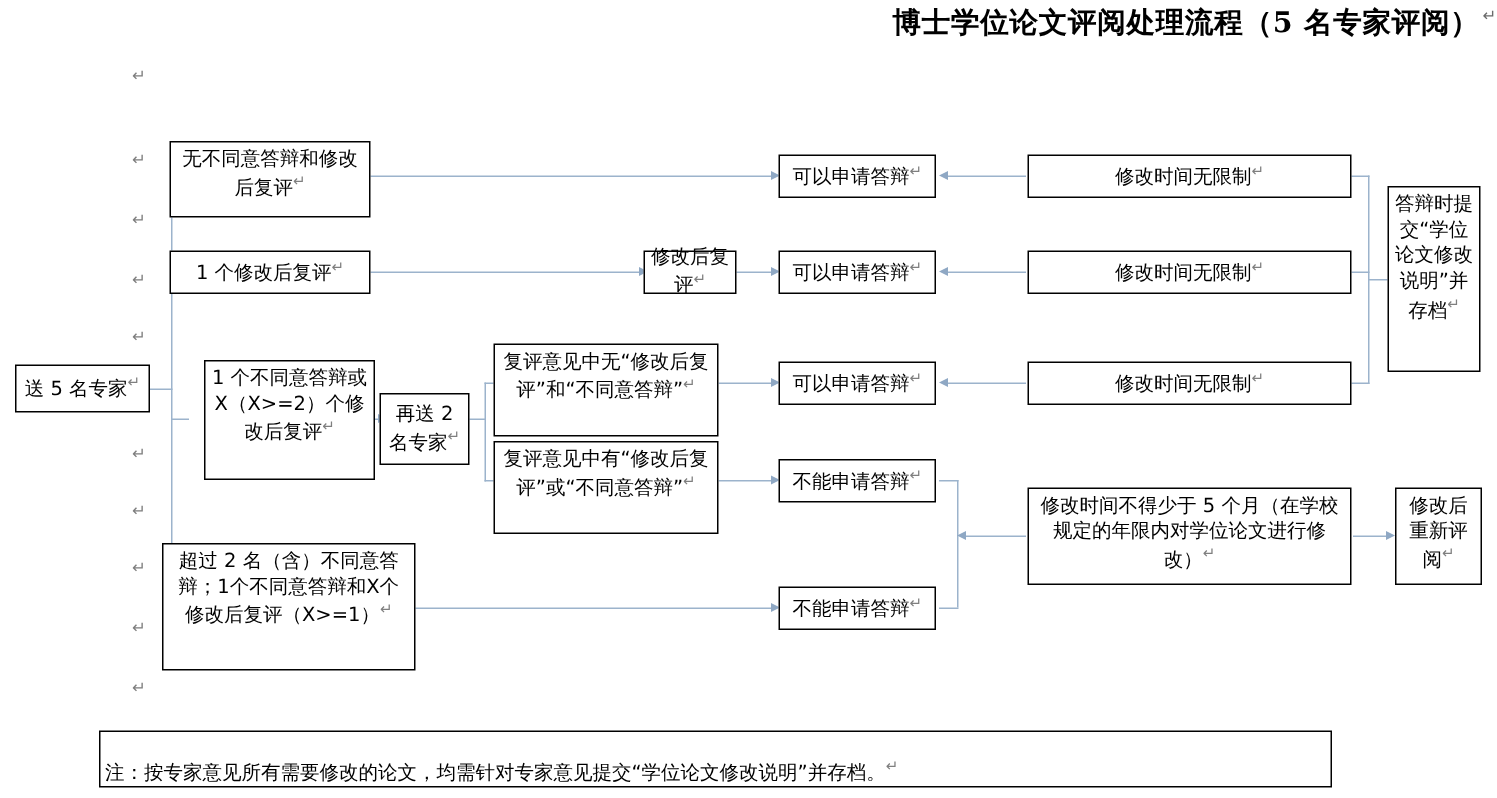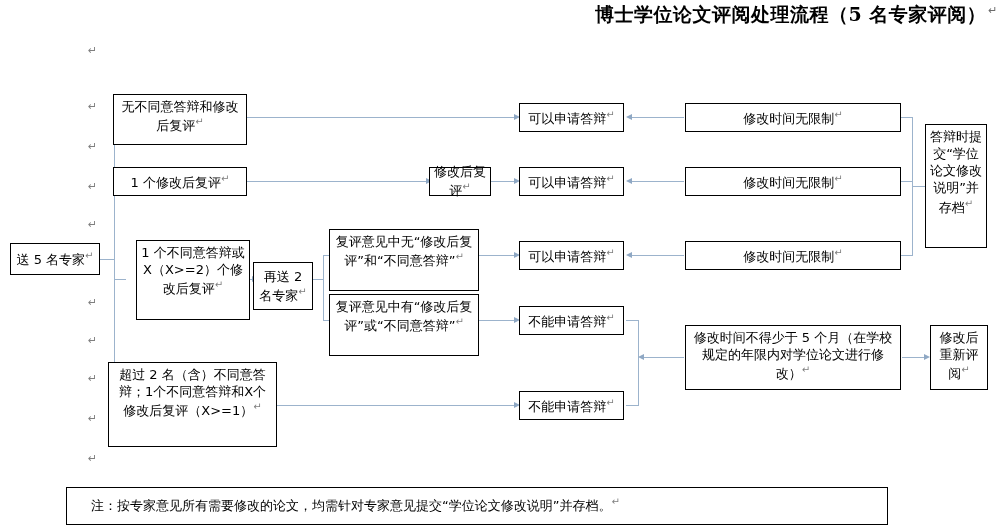--- a/index.html
+++ b/index.html
@@ -99,22 +99,22 @@
     border-color: transparent #8fa8c4 transparent transparent;
   }
   
   .note {
     position: absolute;
     box-sizing: border-box;
     border: 1px solid #000000;
     background: #ffffff;
     font-size: 13px;
     display: flex;
-    align-items: center;
-    padding-left: 24px;
+    align-items: flex-end;
+    padding-left: 3px;
     color: #000;
   }
 </style>
 </head>
 <body>
 
 <div id="page">
 
   <div class="doc-title">
     <span>博士学位论文评阅处理流程（5 名专家评阅）</span><span class="title-pilcrow">↵</span>

